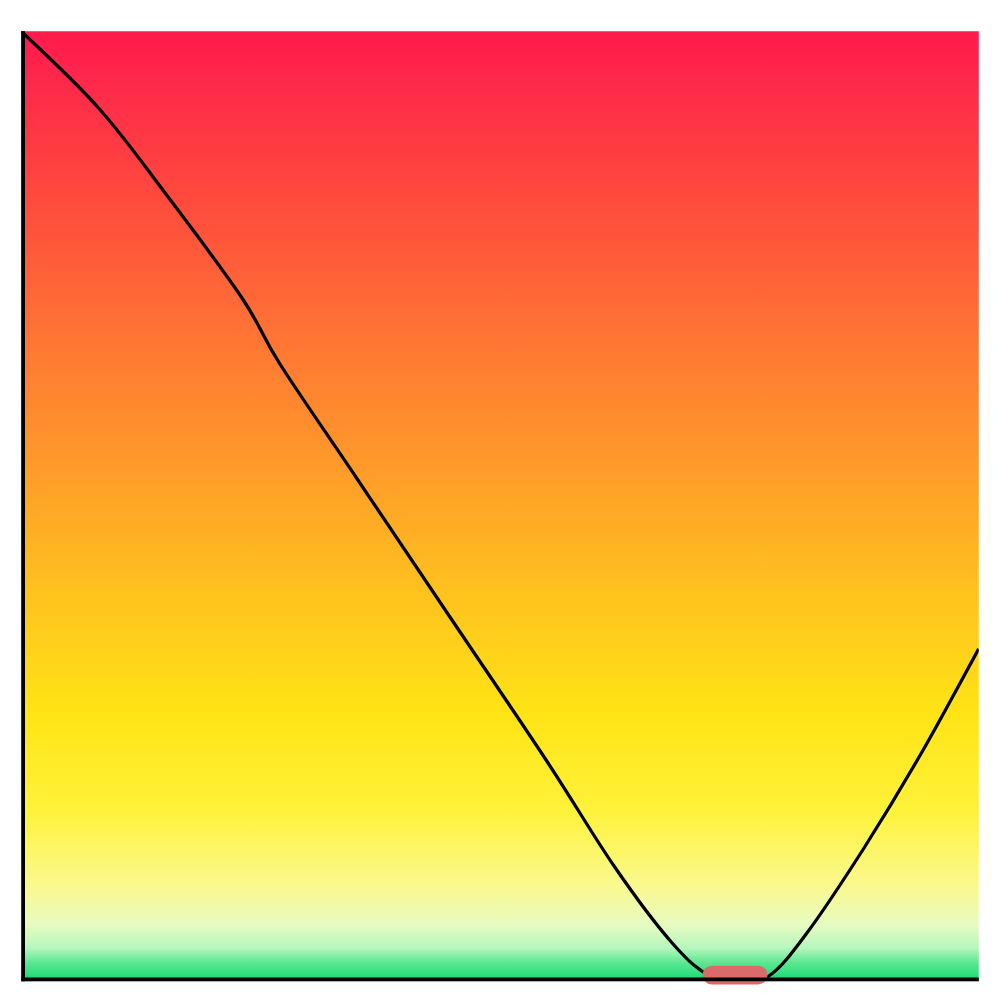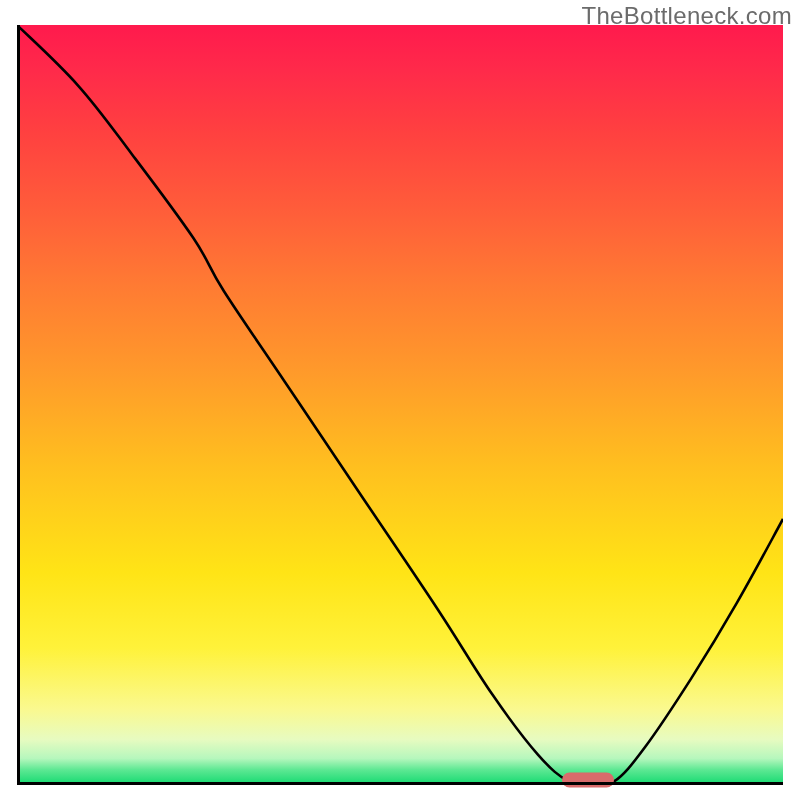--- a/index.html
+++ b/index.html
@@ -89,21 +89,20 @@
     height: 15px;
     border-radius: 999px;
     z-index: 3;
     transform: translate(-50%, -50%);
   }
 </style>
 </head>
 <body>
 <div class="container">
 
-  <div class="watermark">TheBottleneck.com</div>
 
   <div class="plot-frame">
     <div class="gradient-bg"></div>
 
     <svg class="curve" viewBox="0 0 766 760" preserveAspectRatio="none">
       <path id="curve-path" d="M 0.0 0.0 C 11.0 10.9, 40.6 37.5, 61.3 60.8 C 82.0 84.1, 94.2 101.8, 114.9 129.2 C 135.6 156.6, 159.6 188.2, 176.2 212.8 C 192.7 237.4, 190.3 240.0, 206.8 266.0 C 223.4 292.0, 243.3 320.3, 268.1 357.2 C 292.9 394.1, 317.1 430.2, 344.7 471.2 C 372.3 512.2, 397.9 549.6, 421.3 585.2 C 444.7 620.8, 457.0 642.8, 474.9 668.8 C 492.8 694.8, 507.1 713.9, 520.9 729.6 C 534.7 745.3, 541.9 751.1, 551.5 756.2 C 561.2 761.3, 566.2 757.7, 574.5 757.7 C 582.8 757.7, 587.8 762.6, 597.5 756.2 C 607.1 749.8, 614.3 740.5, 628.1 722.0 C 641.9 703.5, 657.5 679.6, 674.1 653.6 C 690.6 627.6, 703.5 606.3, 720.0 577.6 C 736.6 548.9, 757.7 509.0, 766.0 494.0" fill="none" stroke-width="2.6" stroke="#000000"></path>
     </svg>
 
     <div id="marker" class="marker" style="left: 570.67px; top: 755.44px; background: rgb(217, 107, 107);"></div>
 

